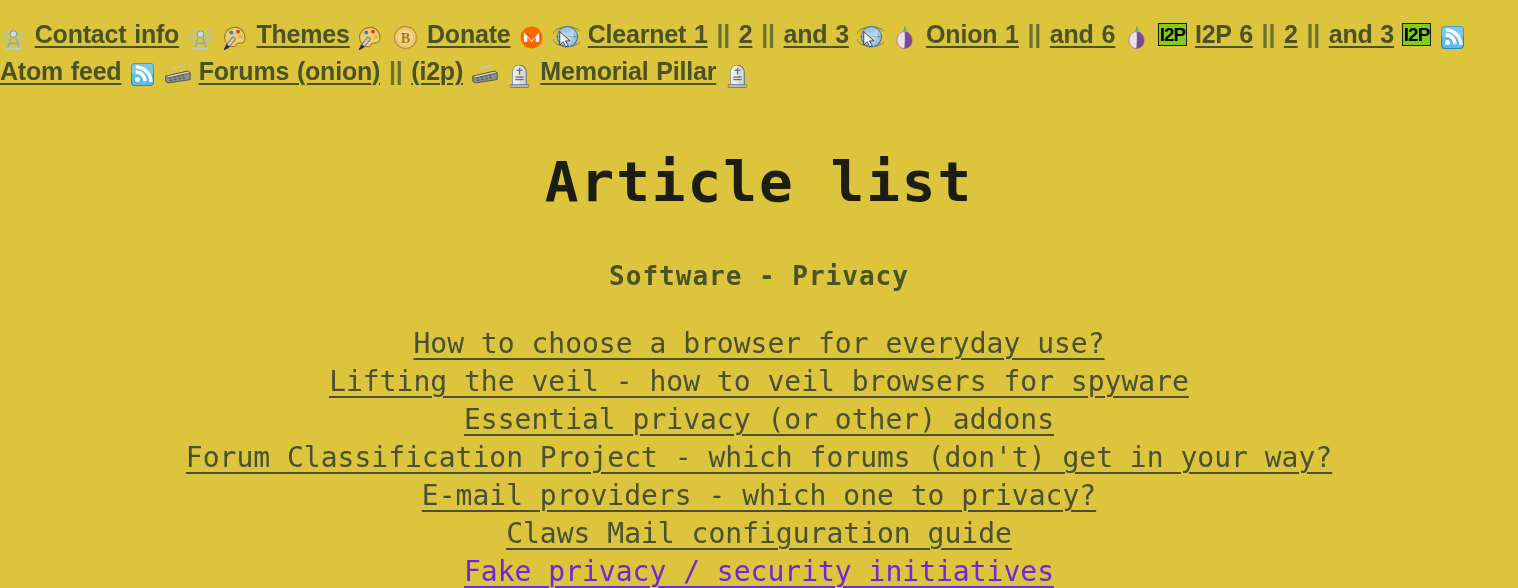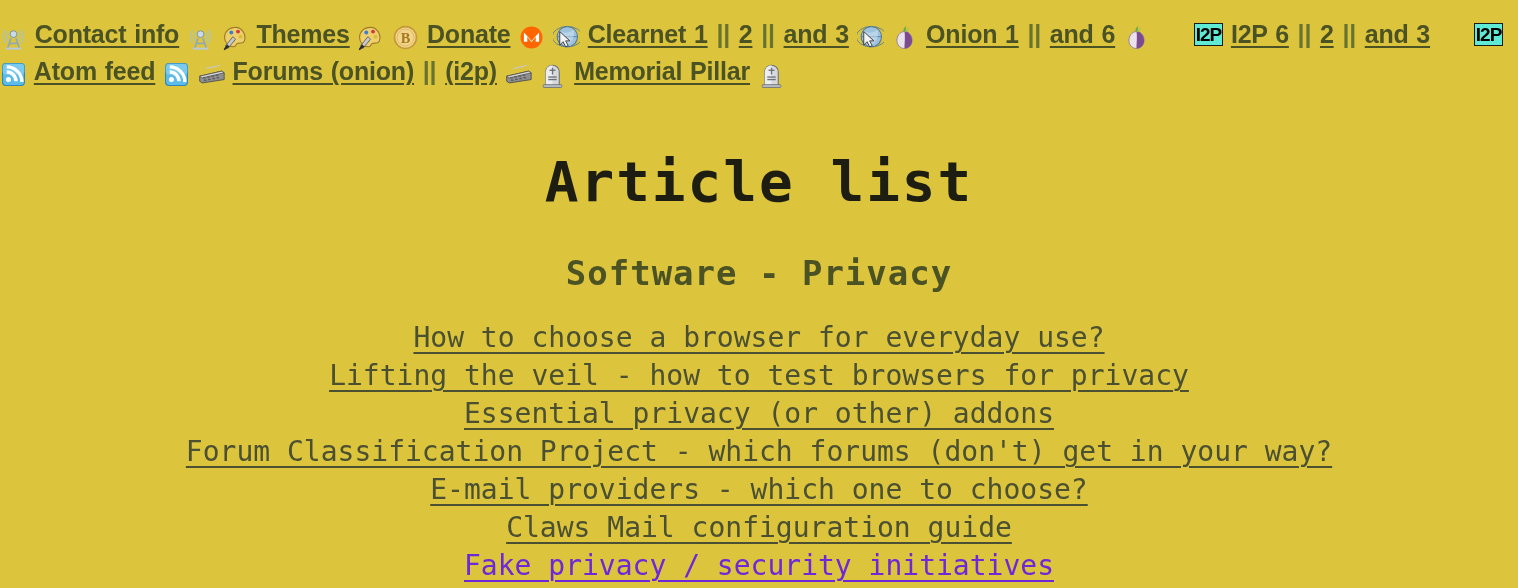--- a/index.html
+++ b/index.html
@@ -37,31 +37,30 @@
     padding: 0 1px;
   }
   .nav-ico {
     font-family: "DejaVu Sans", sans-serif;
     font-weight: normal;
     font-size: 23px;
     vertical-align: -2px;
   }
   .i2p-badge {
     display: inline-block;
-    background: #5eead4;
+    background: #84cc16;
     color: #000000;
     font-family: "Liberation Sans", sans-serif;
     font-weight: bold;
     font-size: 19px;
     line-height: 21px;
     padding: 0 1px;
     border: 1px solid #1a1a1a;
     vertical-align: 2px;
     letter-spacing: -1px;
-    margin-left: 36px;
   }
 
   
   .svgico {
     display: inline-block;
     width: 27px;
     height: 27px;
     vertical-align: -6px;
   }
 
@@ -71,25 +70,25 @@
     margin: 0;
     padding-top: 58px;
     font-family: "DejaVu Sans Mono", monospace;
     font-weight: bold;
     font-size: 56px;
     color: #1d1d12;
     letter-spacing: 2px;
   }
   .subtitle {
     text-align: center;
-    margin: 0;
+    margin: 8px;
     padding-top: 39px;
     font-family: "DejaVu Sans Mono", monospace;
     font-weight: bold;
-    font-size: 34px;
+    font-size: 26px;
     color: #4b5223;
     letter-spacing: 1px;
   }
 
   
   .article-list {
     margin: 0;
     padding: 0;
     list-style: none;
     text-align: center;
@@ -246,20 +245,20 @@
           <path d="M11 22 L21 22"></path>
         </g>
         <rect x="5" y="28" width="22" height="3.4" rx="1" fill="#b9bdc2" stroke="#6d7177" stroke-width="1"></rect>
       </svg></span> </div>
 
 <h1 class="title">Article list</h1>
 <h2 class="subtitle">Software - Privacy</h2>
 
 <ul class="article-list">
     <li><a href="#">How to choose a browser for everyday use?</a></li>
-    <li><a href="#">Lifting the veil - how to test browsers for privacy</a></li>
+    <li><a href="#">Lifting the veil - how to veil browsers for spyware</a></li>
     <li><a href="#">Essential privacy (or other) addons</a></li>
     <li><a href="#">Forum Classification Project - which forums (don't) get in your way?</a></li>
-    <li><a href="#">E-mail providers - which one to choose?</a></li>
+    <li><a href="#">E-mail providers - which one to privacy?</a></li>
     <li><a href="#">Claws Mail configuration guide</a></li>
     <li><a href="#" class="visited">Fake privacy / security initiatives</a></li>
     <li><a href="#">Mozilla - Devil Incarnate</a></li>
   </ul>
 
 </body></html>

